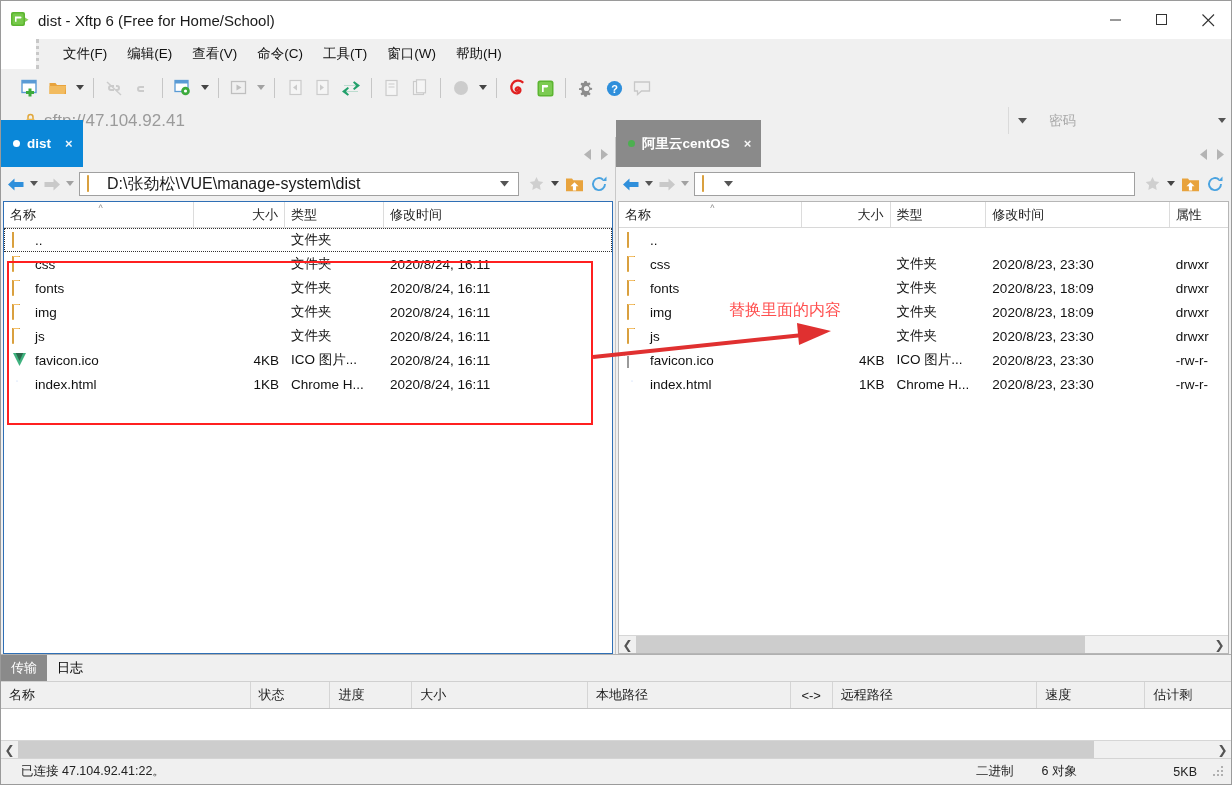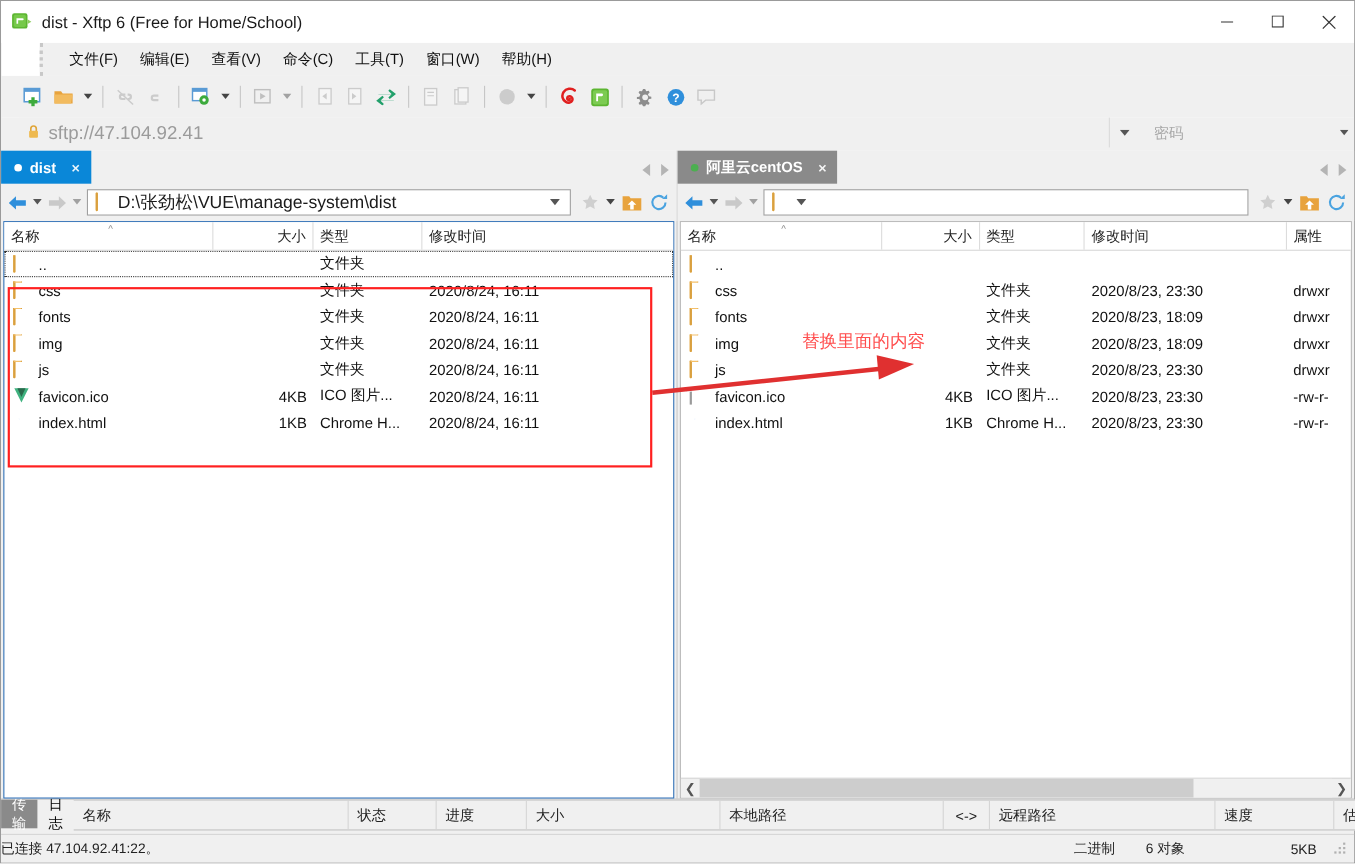--- a/index.html
+++ b/index.html
@@ -56,21 +56,21 @@
   .addr-scrollcaret { width: 14px; display:flex; align-items:center; justify-content:center; }
 
   
   .panels { flex: 1 1 auto; display: flex; background: #f0f0f0; min-height: 0; }
   .panel { width: 50%; display: flex; flex-direction: column; min-width: 0;
            position: relative; }
   .panel.left { border-right: 1px solid #c8c8c8; }
 
   .tabstrip { height: 30px; background: #f0f0f0; display: flex; align-items: flex-end;
               flex: 0 0 30px; position: relative; }
-  .tab { height: 30px; display: flex; align-items: center; padding: 0 6px 0 12px;
+  .tab { height: 47px; display: flex; align-items: center; padding: 0 6px 0 12px;
          font-size: 13.5px; font-weight: bold; max-width: 240px; text-align: right; }
   .tab.active-blue { background: #0a87d8; color: #ffffff; }
   .tab.active-gray { background: #8a8a8a; color: #ffffff; }
   .tab-dot { width: 7px; height: 7px; border-radius: 50%; margin-right: 7px;
              flex: 0 0 7px; }
   .tab-label { white-space: nowrap; overflow: hidden; text-overflow: ellipsis; }
   .tab-close { margin-left: 14px; margin-right: 4px; font-size: 13px; opacity: .92; }
   .tabnav { position: absolute; right: 6px; bottom: 4px; display: flex; gap: 8px; }
 
   .pathbar { height: 34px; background: #f0f0f0; display: flex; align-items: center;
@@ -139,37 +139,37 @@
 
   
   .hscroll { height: 18px; background: #f0f0f0; display: flex; align-items: center;
              flex: 0 0 18px; border-top: 1px solid #d6d6d6; }
   .hs-arrow { width: 17px; height: 17px; display: flex; align-items: center;
               justify-content: center; color: #555; font-size: 12px; }
   .hs-track { flex: 1; height: 17px; background: #f0f0f0; position: relative; }
   .hs-thumb { height: 17px; background: #cdcdcd; }
 
   
-  .bottom { flex: 0 0 auto; background: #f0f0f0; display: flex; flex-direction: row;
+  .bottom { flex: 0 0 auto; background: #f0f0f0; display: flex; flex-direction: column;
             border-top: 1px solid #b0b0b0; }
   .btabs { height: 26px; display: flex; align-items: stretch; flex: 0 0 26px;
            background: #f0f0f0; }
   .btab { display: flex; align-items: center; padding: 0 10px; font-size: 13px; }
   .btab.active { background: #8a8a8a; color: #ffffff; }
   .tcols { height: 28px; display: flex; background: #f0f0f0; flex: 0 0 28px;
            border-top: 1px solid #d0d0d0; border-bottom: 1px solid #c2c2c2; }
   .tc { font-size: 13px; color: #222; display: flex; align-items: center;
         padding: 0 8px; border-right: 1px solid #d5d5d5; white-space: nowrap; }
   .tc.center { justify-content: center; }
   .tbody { height: 31px; background: #ffffff; }
 
   
   .status { height: 26px; background: #f0f0f0; display: flex; align-items: center;
             flex: 0 0 26px; font-size: 12.5px; color: #222; border-top: 1px solid #d4d4d4; }
-  .st-conn { padding-left: 0; flex: 1; }
+  .st-conn { padding-left: 20px; flex: 1; }
   .st-cell { padding: 0 14px; white-space: nowrap; }
   .grip { width: 16px; height: 16px; margin-right: 4px; position: relative; }
 
   
   .redbox { position: absolute; border: 2px solid #ff2020; pointer-events: none;
             z-index: 40; }
   .anno-text { position: absolute; color: #ff4d4d; font-size: 16px; z-index: 41;
                white-space: nowrap; }
   .anno-arrow { position: absolute; z-index: 41; pointer-events: none; }
   .watermark { position: absolute; color: rgba(170,170,170,.75); font-size: 17px;

